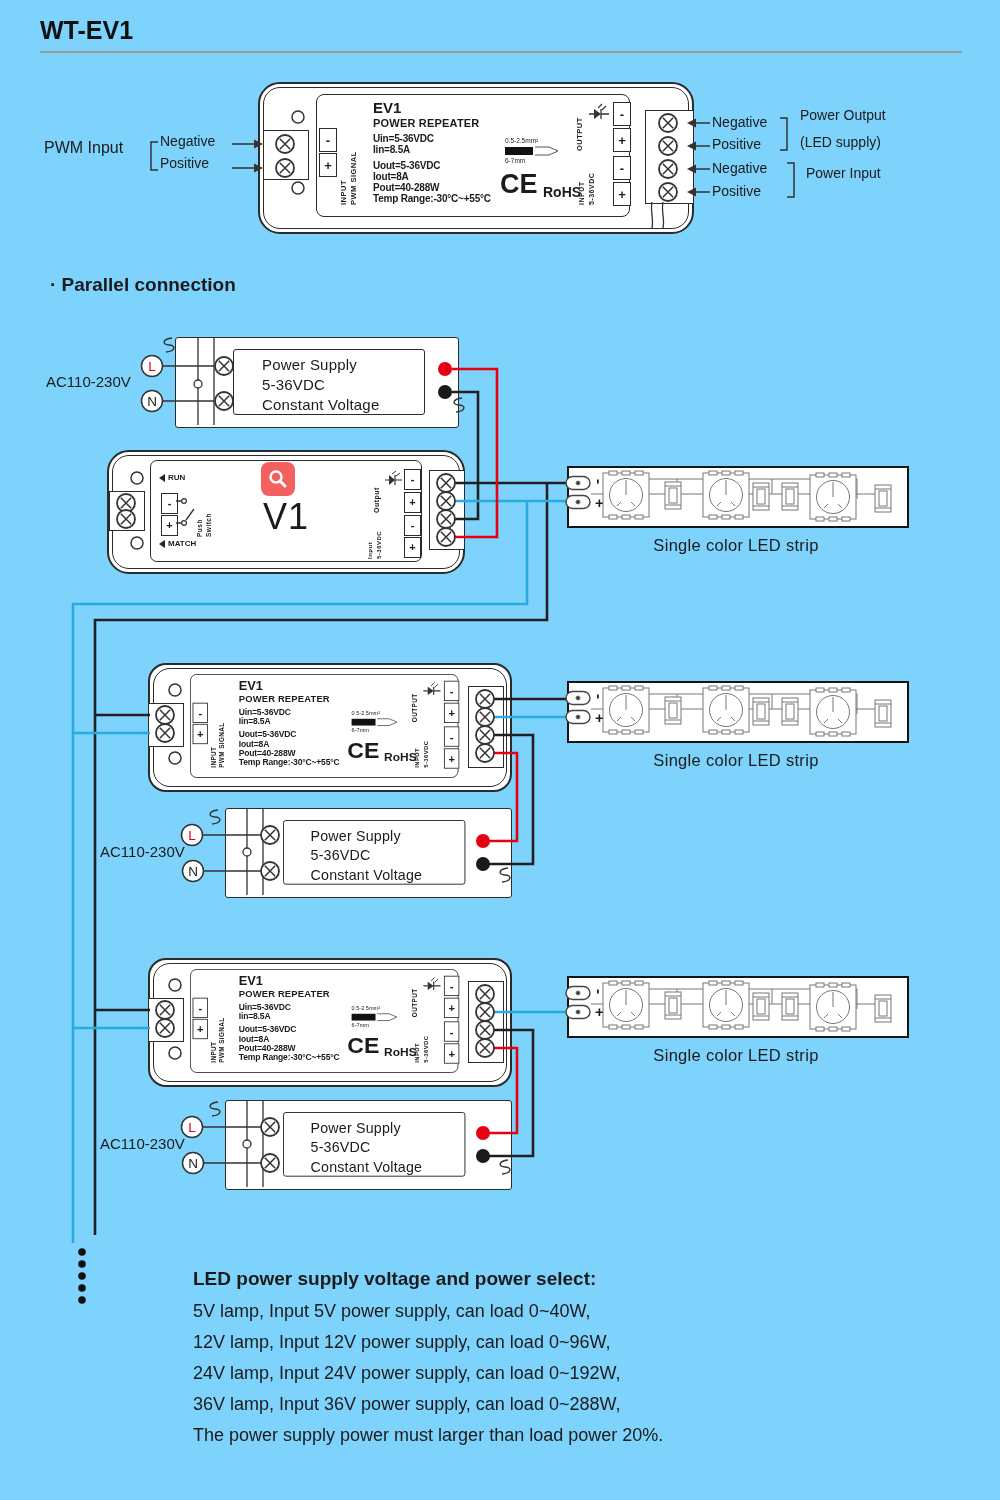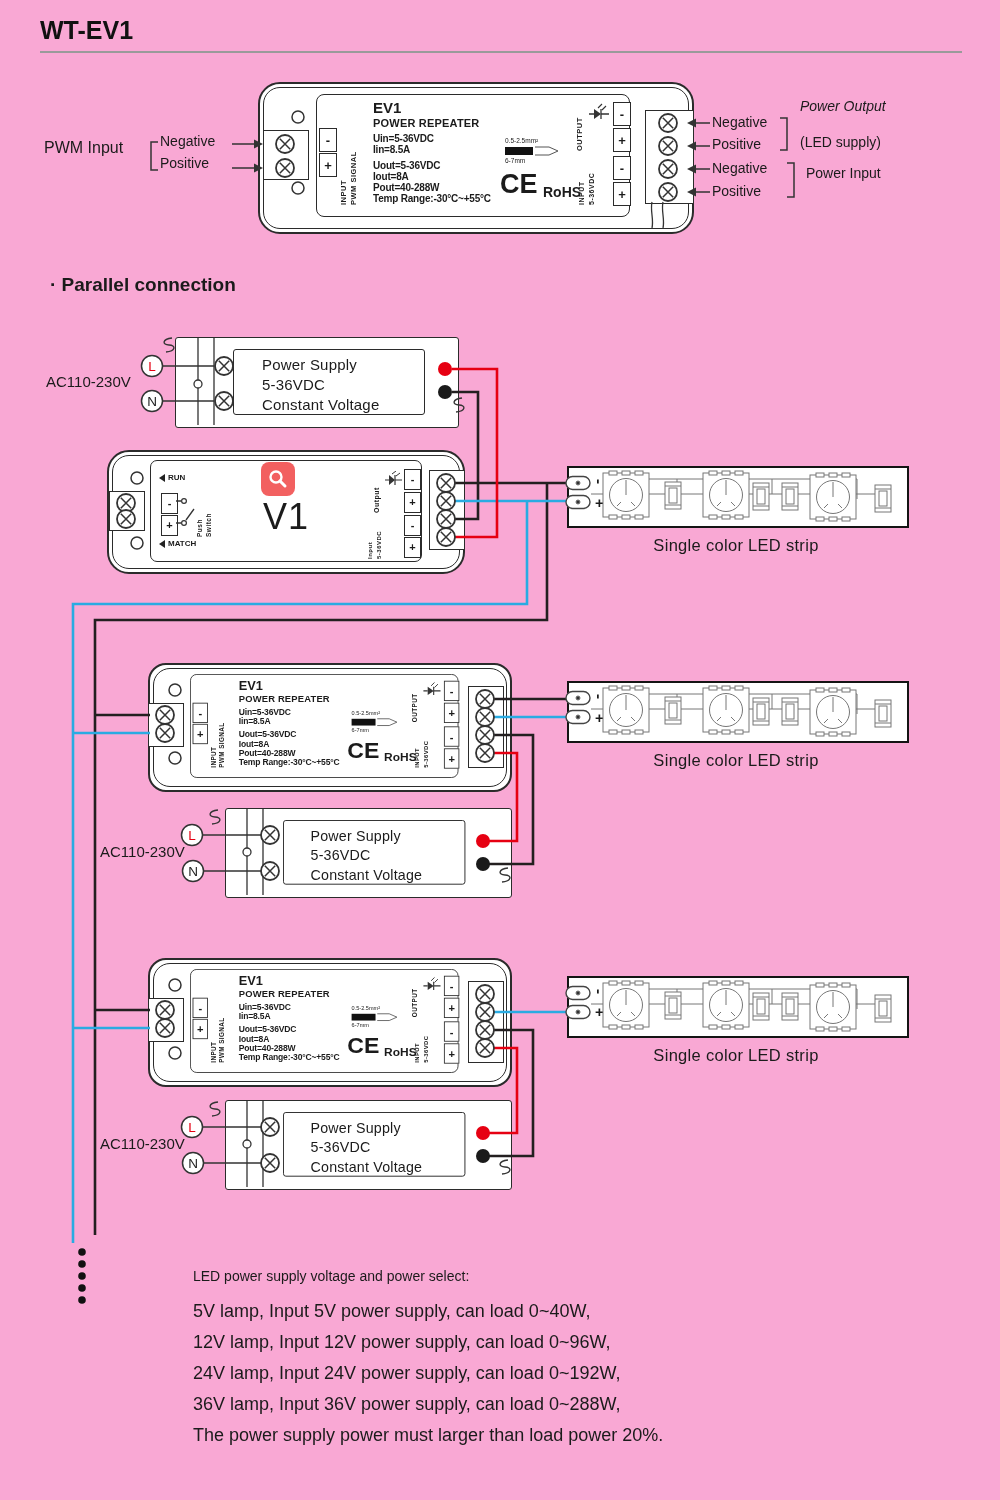--- a/index.html
+++ b/index.html
@@ -1,16 +1,16 @@
 <!DOCTYPE html>
 <html><head>
 <meta charset="utf-8">
 <style>
   html,body{margin:0;padding:0;background:#fff;font-family:"Liberation Sans",sans-serif;color:#1b1b1b;}
-  #root{position:relative;width:1000px;height:1500px;background:#f9a8d4;overflow:hidden;}
+  #root{position:relative;width:1000px;height:1500px;background:#7dd3fc;overflow:hidden;}
   .lab{position:absolute;line-height:1;white-space:nowrap;font-size:14px;}
   .hdr{position:absolute;left:40px;top:16px;font-size:25px;font-weight:700;color:#111;}
   .hdr-rule{position:absolute;left:40px;top:51px;width:922px;height:2px;background:#9a9a9a;}
   .section-h{position:absolute;left:50px;top:274px;font-size:19px;font-weight:700;}
   .device{position:absolute;border:2px solid #2b2b2b;border-radius:22px;background:#fff;}
   .device::before{content:"";position:absolute;inset:3px;border:1.2px solid #2b2b2b;border-radius:17px;}
   .tblock{position:absolute;border:1.8px solid #2b2b2b;background:#fff;}
   .psbox{position:absolute;border:1.8px solid #2b2b2b;border-radius:3px;background:#fff;}
   .pslabel{position:absolute;width:190px;height:64px;border:1.5px solid #2b2b2b;border-radius:3px;background:#fff;}
   .pslabel .psl-line{position:absolute;left:28px;font-size:15px;letter-spacing:.2px;white-space:nowrap;}
@@ -54,21 +54,21 @@
   .v1-name{left:112px;top:38px;font-size:36px;font-weight:500;letter-spacing:1px}
   .v1-vout{left:222px;top:10px;height:42px;font-size:7px}
   .v1-ledsym{position:absolute;left:233px;top:10px}
   .v1-outm{left:253px;top:8px}.v1-outp{left:253px;top:31px}
   .v1-vin{left:216px;top:52px;height:46px;font-size:6px}
   .v1-vvdc{left:225px;top:52px;height:46px;font-size:6px}
   .v1-inm{left:253px;top:54px}.v1-inp{left:253px;top:76px}
   .rotm{transform:rotate(90deg);}
   .padlab{position:absolute;font-size:15px;font-weight:700;line-height:1;}
   .note{position:absolute;left:193px;font-size:18px;color:#1b1b1b;white-space:nowrap;}
-  .note-h{font-weight:400;font-size:14px;}
+  .note-h{font-weight:700;font-size:19px;}
   svg.overlay{position:absolute;left:0;top:0;width:1000px;height:1500px;pointer-events:none;}
   svg.overlay text{font-family:"Liberation Sans",sans-serif;font-size:13.5px;}
 </style>
 </head>
 <body>
 
 <div id="root">
 
   <div class="hdr">WT-EV1</div>
   <div class="hdr-rule"></div>
@@ -109,21 +109,21 @@
   <div class="minibox ep-inm">-</div>
   <div class="minibox ep-inp">+</div>
 </div>
   <div class="tblock" style="left:645px;top:110px;width:47px;height:92px;"></div>
 
   <div class="lab" style="left:44px;top:140px;font-size:16px;">PWM Input</div>
   <div class="lab" style="left:160px;top:134px;">Negative</div>
   <div class="lab" style="left:160px;top:156px;">Positive</div>
   <div class="lab" style="left:712px;top:115px;">Negative</div>
   <div class="lab" style="left:712px;top:137px;">Positive</div>
-  <div class="lab" style="left:800px;top:99px;font-style:italic;">Power Output</div>
+  <div class="lab" style="left:800px;top:108px;">Power Output</div>
   <div class="lab" style="left:800px;top:135px;">(LED supply)</div>
   <div class="lab" style="left:712px;top:161px;">Negative</div>
   <div class="lab" style="left:712px;top:184px;">Positive</div>
   <div class="lab" style="left:806px;top:166px;">Power Input</div>
 
   <div class="section-h">· Parallel connection</div>
 
   <div class="psbox" style="left:175px;top:337px;width:282px;height:89px;"></div>
   <div class="pslabel" style="left:233px;top:349px;">
   <div class="psl-line psl-1">Power Supply</div>

